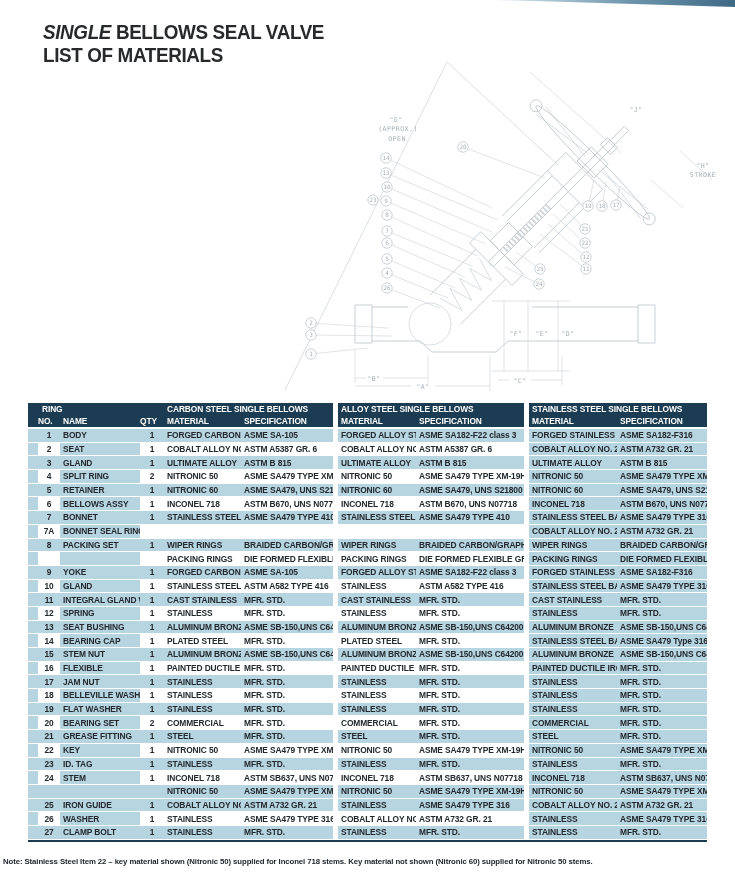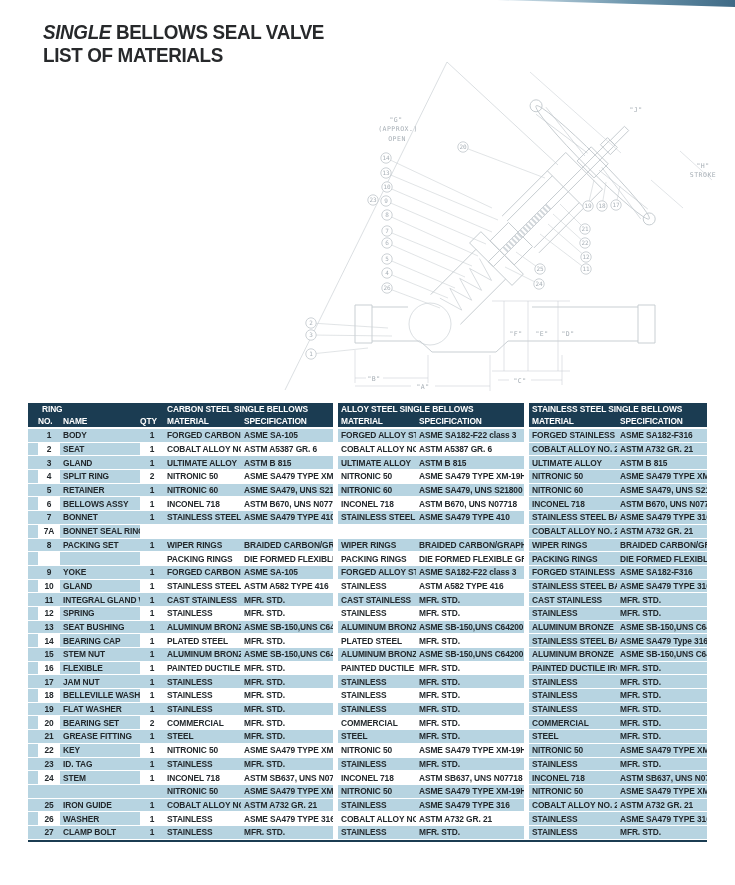--- a/index.html
+++ b/index.html
@@ -687,14 +687,15 @@
             <td class="c-am blue">STAINLESS</td>
             <td class="c-as blue">MFR. STD.</td>
             <td class="c-gap white"></td>
             <td class="c-sm blue">STAINLESS</td>
             <td class="c-ss blue">MFR. STD.</td>
           </tr>
         </tbody>
     </table>
   </div>
 
+  <div class="note">Note: Stainless Steel Item 22 – key material shown (Nitronic 50) supplied for Inconel 718 stems. Key material not shown (Nitronic 60) supplied for Nitronic 50 stems.</div>
 
 </div>
 
 </body></html>

